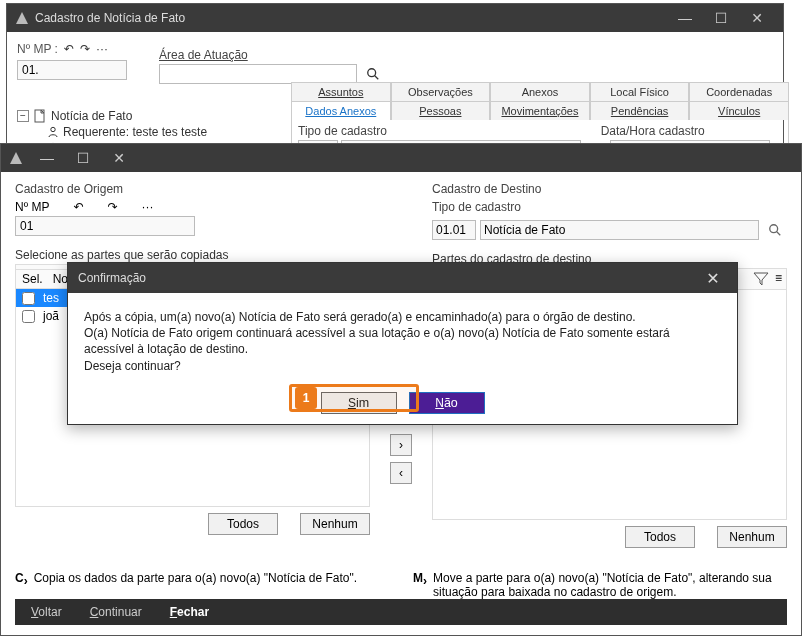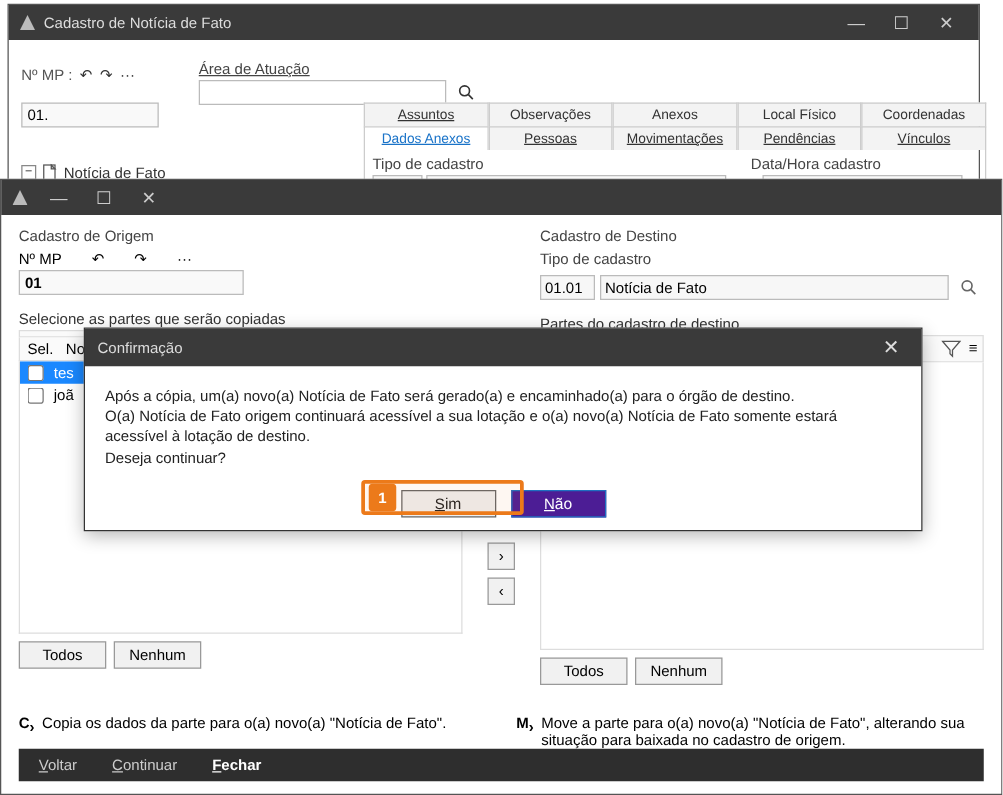--- a/index.html
+++ b/index.html
@@ -6,21 +6,21 @@
 body { background: #fff; width: 802px; height: 636px; overflow: hidden; position: relative; }
 
 .win { position: absolute; background: #fff; border: 1px solid #555; }
 .titlebar { height: 28px; background: #3a3a3a; color: #ddd; display: flex; align-items: center; padding: 0 8px; }
 .titlebar .win-icon { margin-right: 6px; width: 14px; height: 14px; display: flex; align-items: center; justify-content: center; }
 .titlebar .title { flex: 1; }
 .titlebar .ctrl { width: 36px; text-align: center; color: #ccc; cursor: pointer; font-size: 14px; }
 
 .win1 { left: 6px; top: 3px; width: 778px; height: 360px; }
 .win1-body { padding: 6px 10px; color: #333; }
-.row { display: flex; align-items: center; gap: 6px; margin: 15px 0; }
+.row { display: flex; align-items: center; gap: 6px; margin: 4px 0; }
 .label-mp { color: #555; }
 .undo, .redo, .more { cursor: pointer; }
 .mp-field { border: 1px solid #bbb; width: 110px; height: 20px; padding: 1px 4px; background: #f9f9f9; }
 .area-label { position: absolute; left: 152px; top: 44px; color: #444; text-decoration: underline; }
 .area-input { position: absolute; left: 152px; top: 60px; width: 198px; height: 20px; border: 1px solid #bbb; background: #fff; }
 .search-icon { position: absolute; left: 356px; top: 60px; width: 20px; height: 20px; display: flex; align-items: center; justify-content: center; cursor: pointer; }
 
 .tree { margin-top: 28px; }
 .tree-row { display: flex; align-items: center; gap: 4px; padding: 1px 0; }
 .tree-indent1 { padding-left: 30px; }
@@ -39,34 +39,34 @@
 .tipo-code { width: 40px; border: 1px solid #bbb; padding: 1px 3px; background: #f9f9f9; display: inline-block; }
 .tipo-name { width: 240px; border: 1px solid #bbb; padding: 1px 3px; background: #f9f9f9; display: inline-block; }
 .dt-val { width: 160px; border: 1px solid #bbb; padding: 1px 3px; background: #f9f9f9; display: inline-block; }
 
 .win2 { left: 0; top: 143px; width: 802px; height: 493px; }
 .win2-body { padding: 10px 14px; display: flex; flex-direction: column; height: calc(100% - 28px); }
 .cols { display: flex; gap: 18px; flex: 1; min-height: 0; }
 .col { flex: 1; display: flex; flex-direction: column; }
 .grp-label { color: #444; margin-bottom: 4px; }
 .np-row { display: flex; align-items: flex-start; gap: 24px; }
-.col .mp-field2 { width: 180px; height: 20px; border: 1px solid #bbb; background: #f9f9f9; padding: 1px 4px; margin-top: 2px; font-weight: bold; }
+.col .mp-field2 { width: 180px; height: 20px; border: 1px solid #bbb; background: #f9f9f9; padding: 1px 4px; margin-top: 2px; }
 .tipo-row { display: flex; gap: 4px; align-items: center; margin-top: 2px; }
 .tipo-row .c { width: 44px; height: 20px; border: 1px solid #bbb; background: #f7f7f7; padding: 1px 3px; }
 .tipo-row .n { flex: 1; height: 20px; border: 1px solid #bbb; background: #f7f7f7; padding: 1px 3px; }
 .tipo-row .s { width: 24px; height: 20px; display: flex; align-items: center; justify-content: center; cursor: pointer; }
 
 .list-header { margin-top: 12px; color: #333; }
 .list-toolbar { display: flex; gap: 8px; border: 1px solid #ddd; padding: 2px 4px; background: #fafafa; margin-top: 2px; }
 .sel-hdr { display: flex; gap: 10px; border: 1px solid #ddd; border-top: none; padding: 2px 6px; background: #fafafa; }
 .listbox { border: 1px solid #ddd; border-top: none; height: 218px; overflow: auto; background: #fff; }
 .listrow { display: flex; align-items: center; gap: 6px; padding: 2px 6px; }
 .listrow input { margin-right: 2px; }
 .listrow.sel { background: #1a88ff; color: #fff; }
-.btn-row { display: flex; gap: 6px; justify-content: flex-start; margin-top: 6px; }
+.btn-row { display: flex; gap: 22px; justify-content: flex-end; margin-top: 6px; }
 .btn { min-width: 70px; height: 22px; border: 1px solid #999; background: #f1f1f1; cursor: pointer; }
 
 .transfer-col { width: 26px; display: flex; flex-direction: column; align-items: center; justify-content: center; gap: 6px; padding-top: 170px; }
 .tbtn { width: 22px; height: 22px; border: 1px solid #999; background: #f1f1f1; cursor: pointer; font-size: 12px; display:flex; align-items:center; justify-content:center;}
 
 .legend { display: flex; gap: 24px; margin-top: 6px; font-size: 12px; }
 .legend .l { display: flex; gap: 6px; flex: 1; }
 .legend .sym { font-weight: bold; }
 
 .footer { height: 26px; background: #2e2e2e; color: #ccc; display: flex; align-items: center; padding: 0 16px; gap: 28px; margin-top: auto; }

